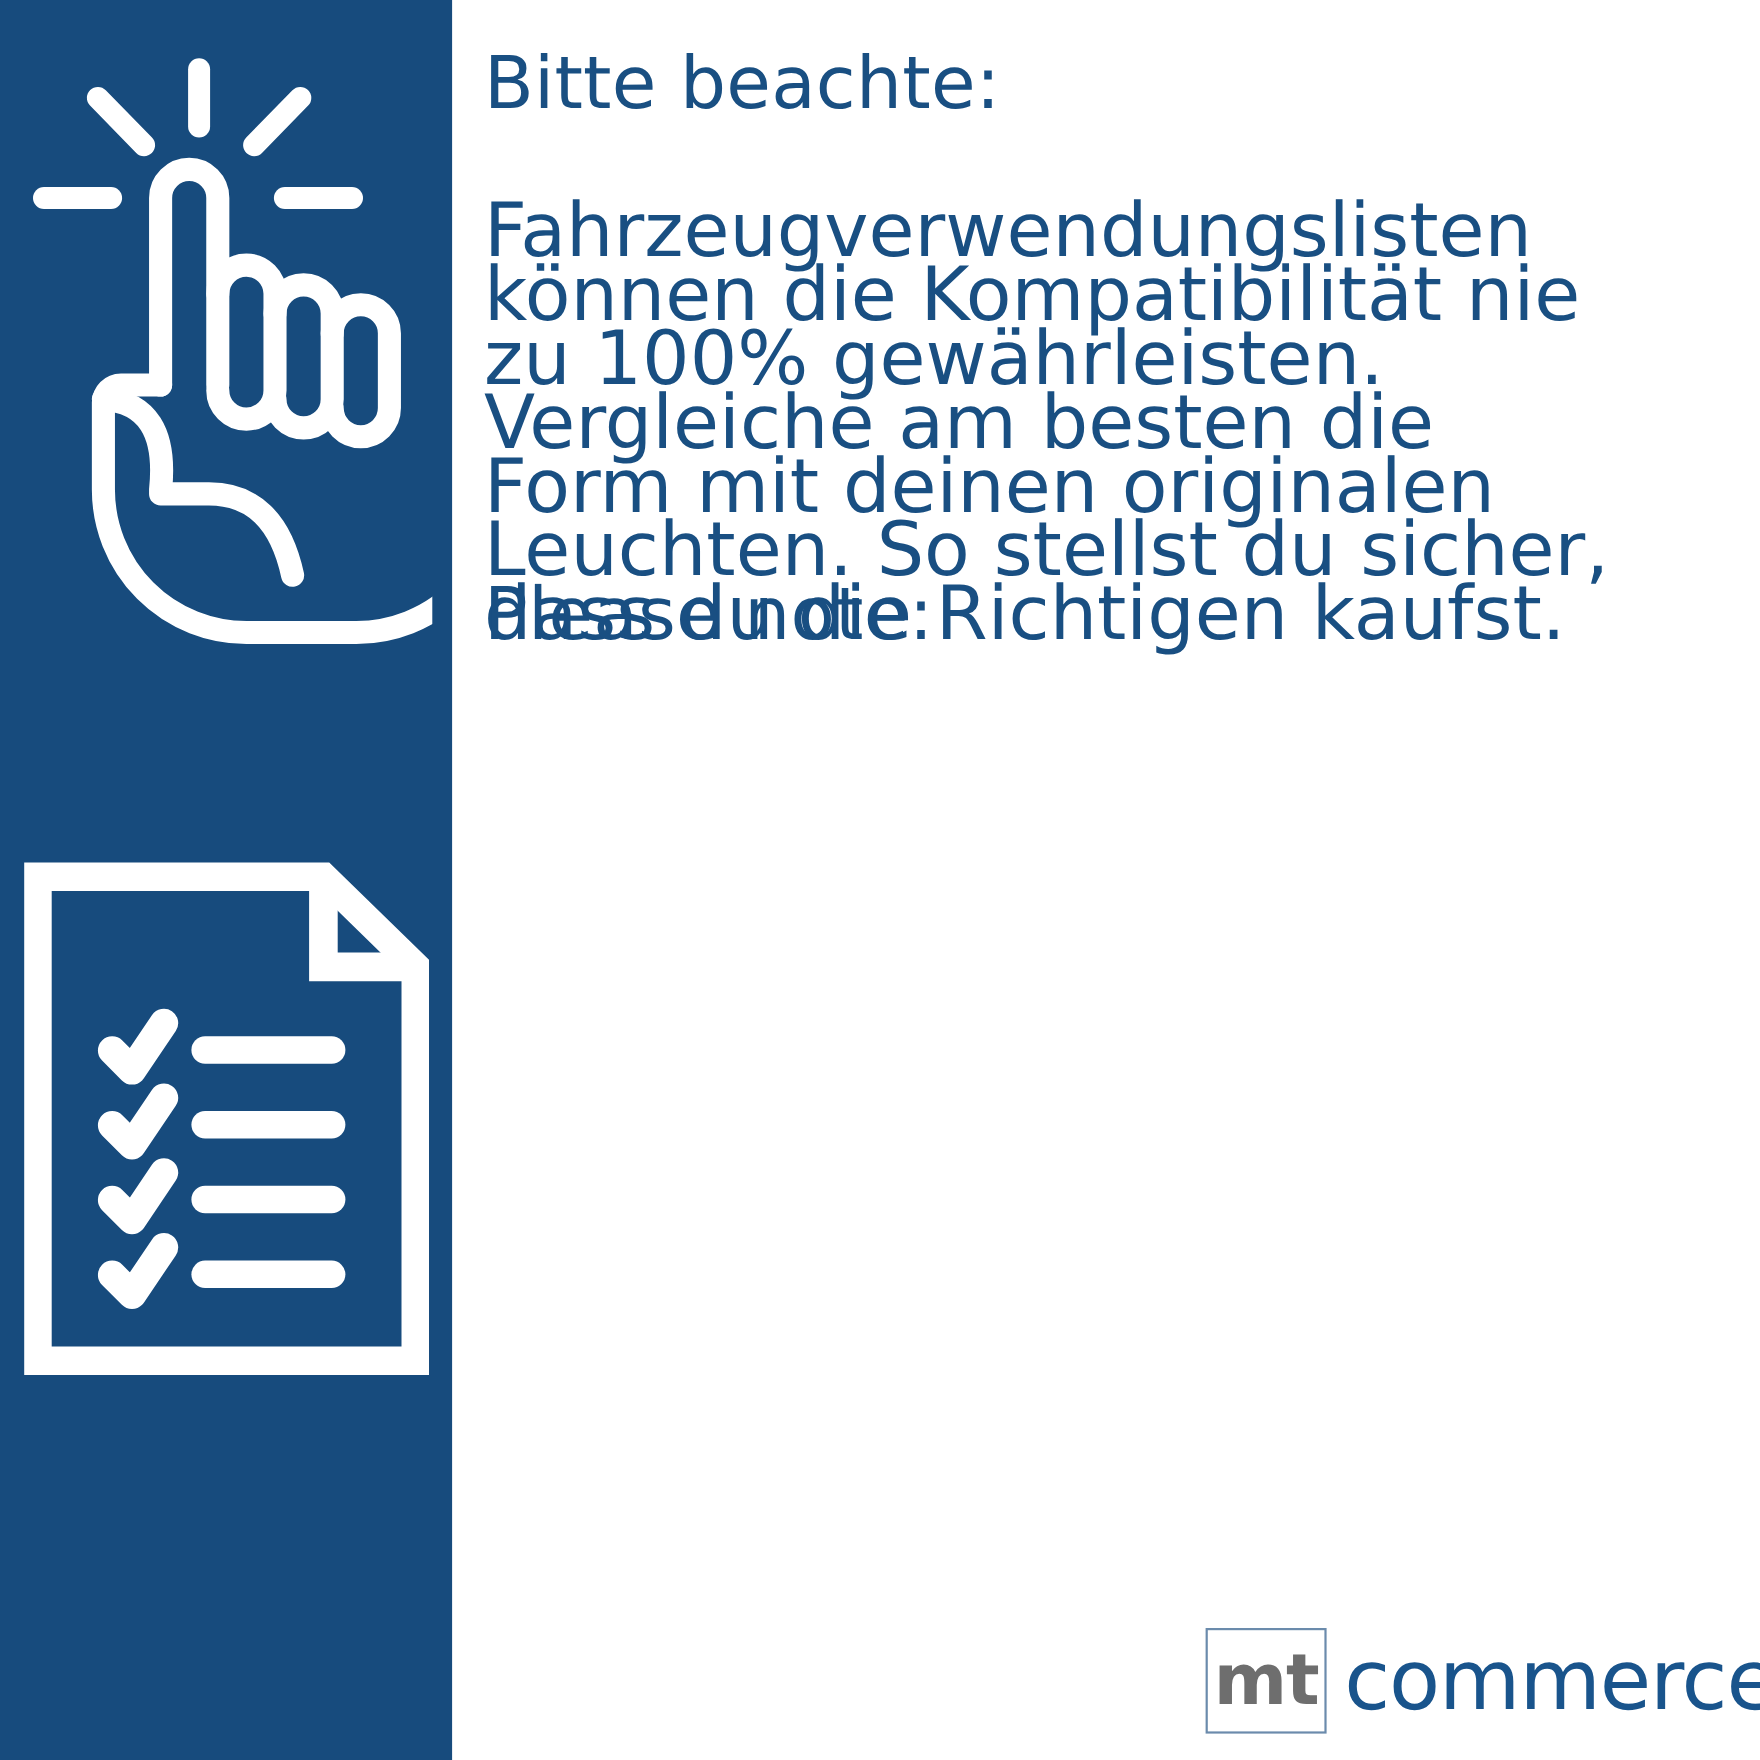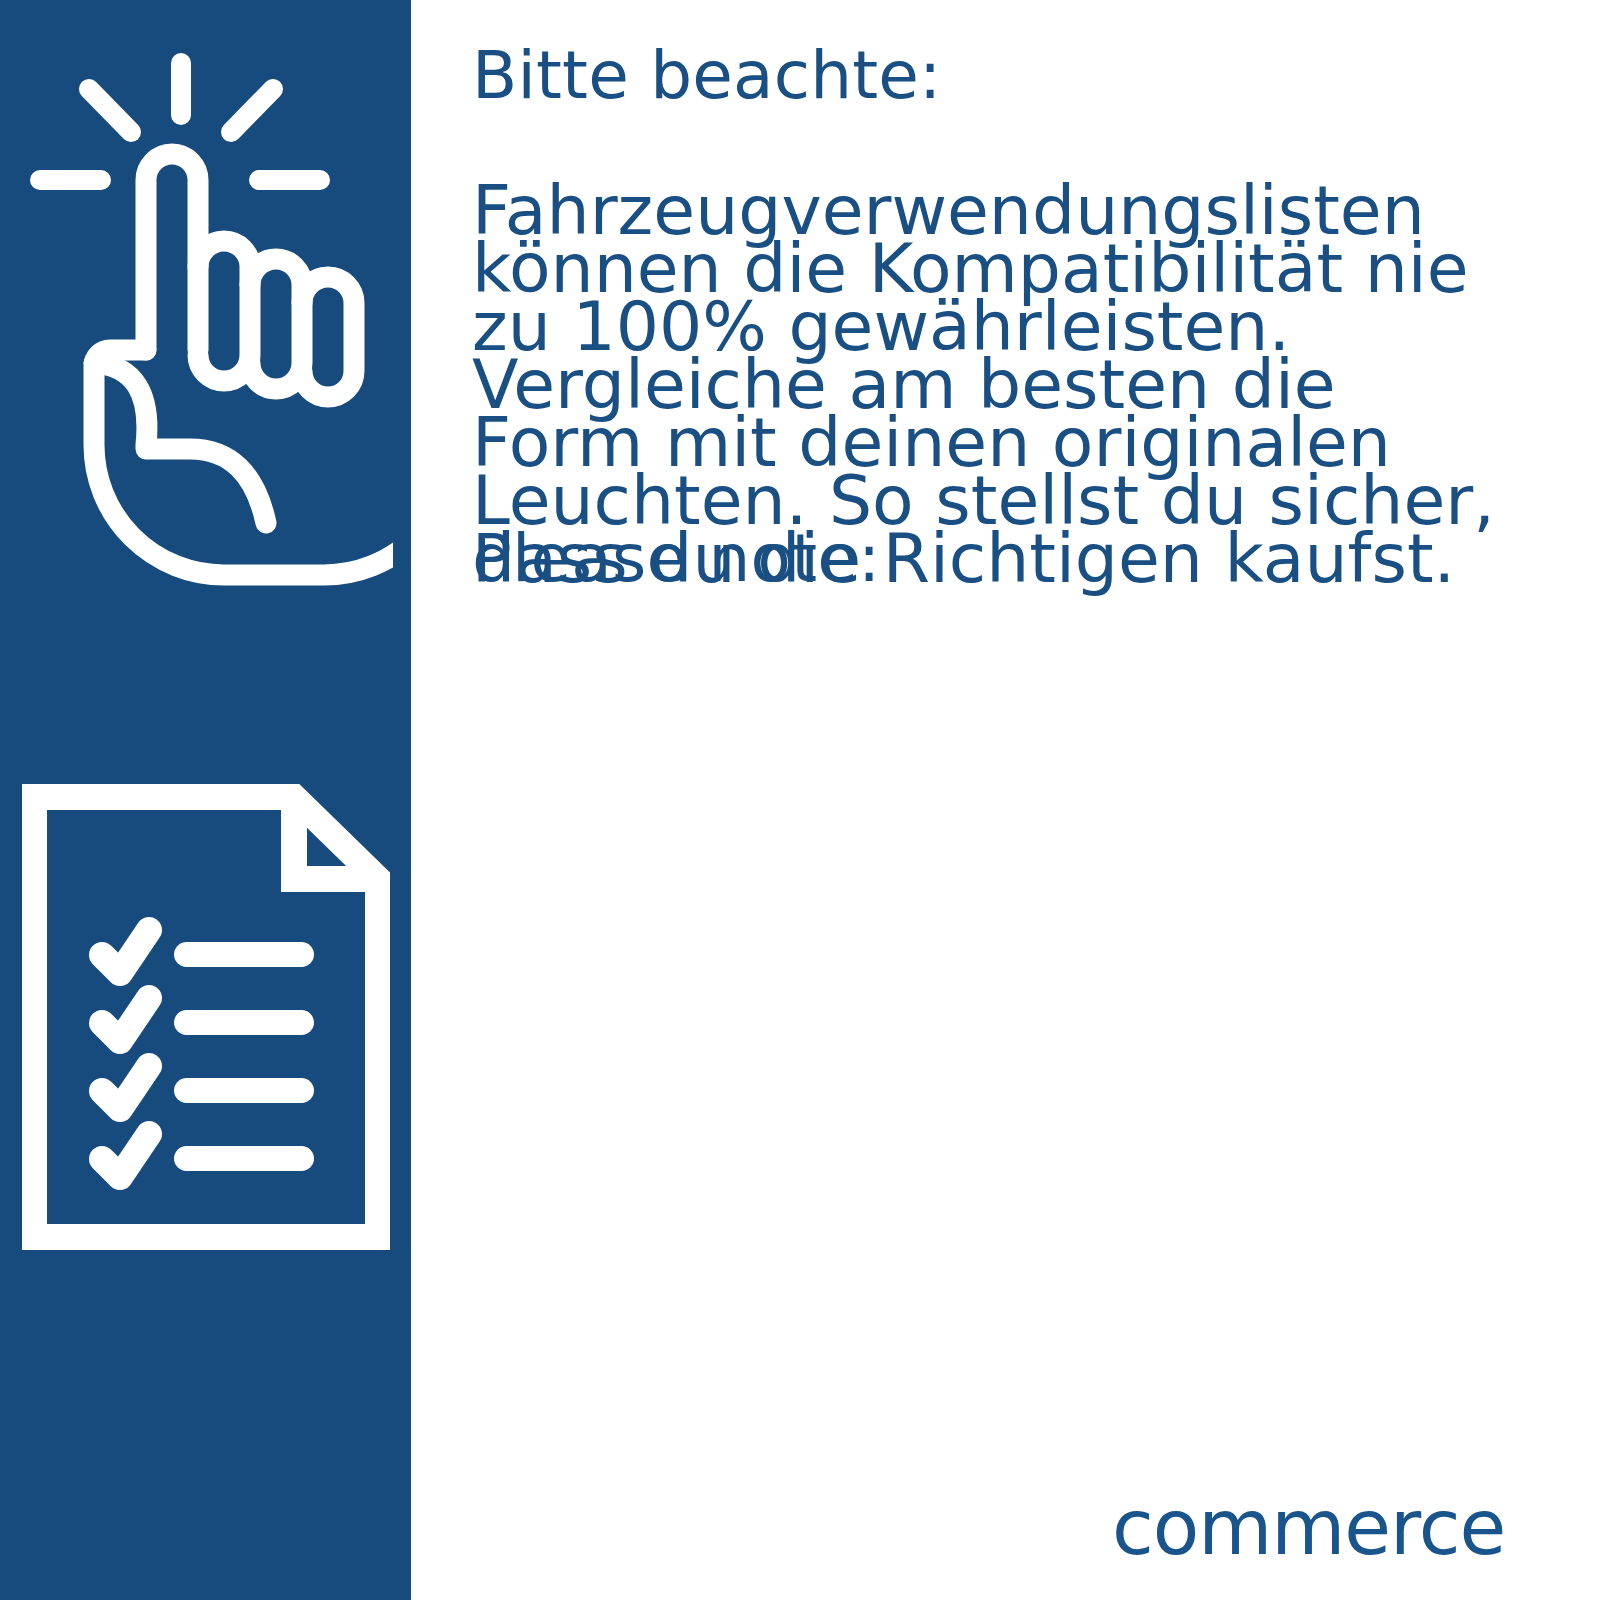--- a/index.html
+++ b/index.html
@@ -43,21 +43,21 @@
     position: absolute;
     left: 22px;
     top: 775px;
     width: 368px;
     height: 485px;
   }
 
   
   .content {
     position: absolute;
-    left: 472px;
+    left: 440px;
     top: 0;
     width: 1060px;
     height: 1600px;
   }
 
   .heading {
     color: #194f82;
     font-size: 66px;
     line-height: 72px;
     font-weight: normal;
@@ -174,16 +174,19 @@
     <h1 id="heading-de" class="heading">Bitte beachte:</h1>
 
     <p id="paragraph-de" class="body-text">Fahrzeugverwendungslisten können die Kompatibilität nie zu 100% gewährleisten. Vergleiche am besten die Form mit deinen originalen Leuchten. So stellst du sicher, dass du die Richtigen kaufst.</p>
 
     <h1 id="heading-en" class="heading">Please note:</h1>
 
 
   </div>
 
   <div class="logo">
+    <span class="logo-mark">
+      <span class="logo-mark-text">mt</span>
+    </span>
     <span class="logo-word">commerce</span>
   </div>
 
 </div>
 
 </body></html>

